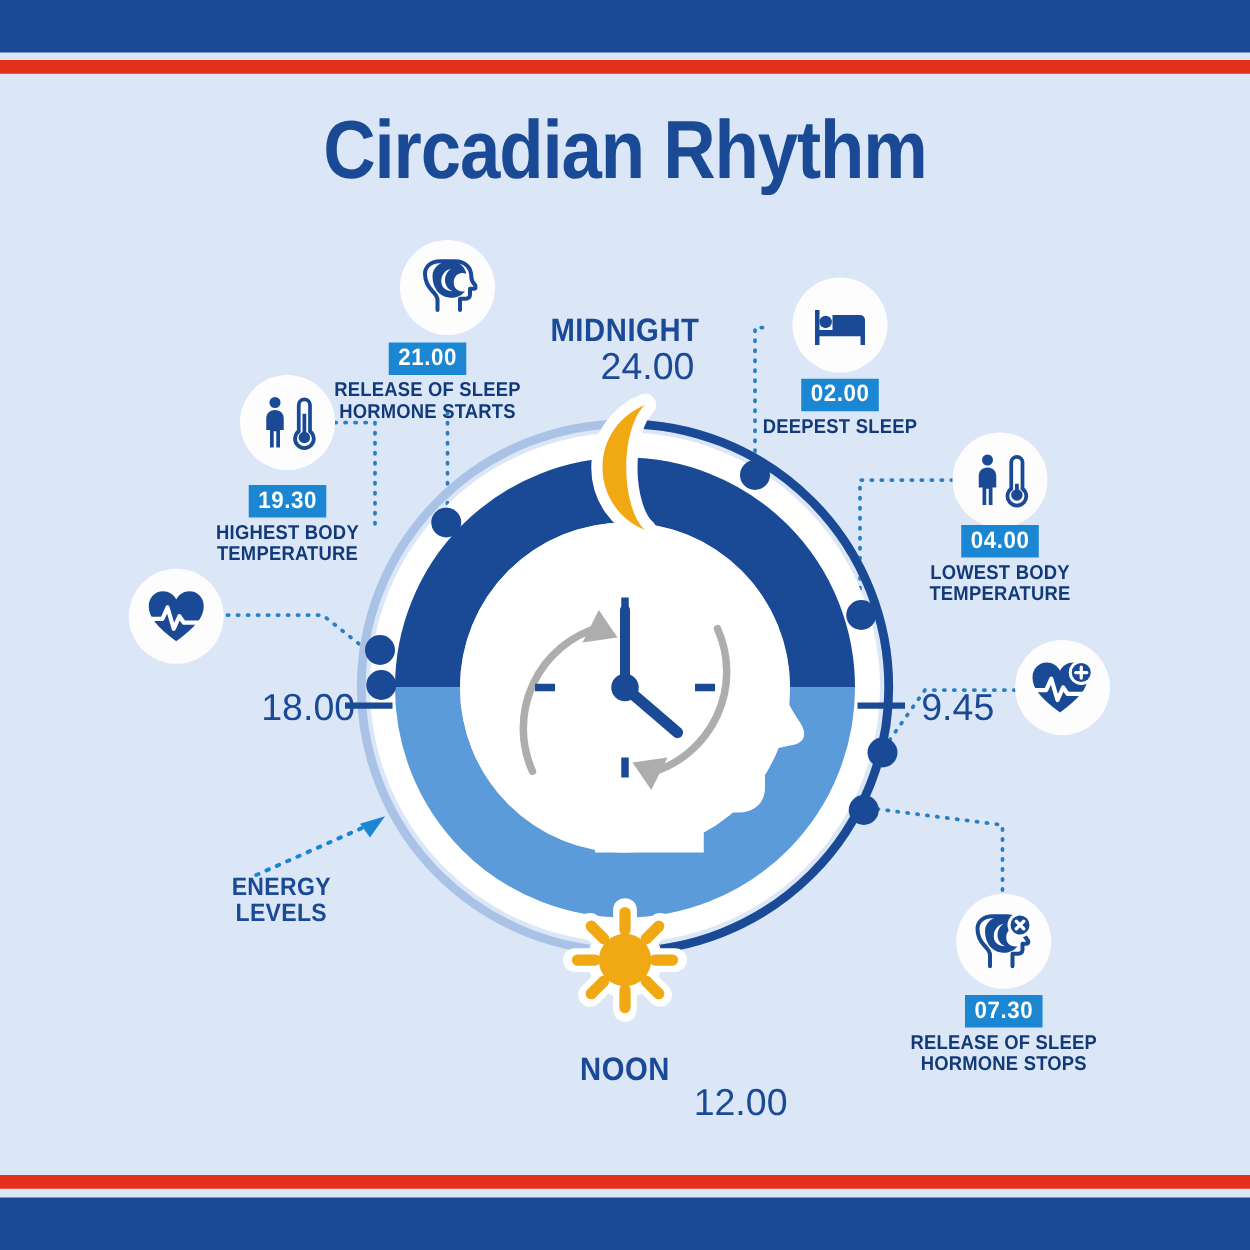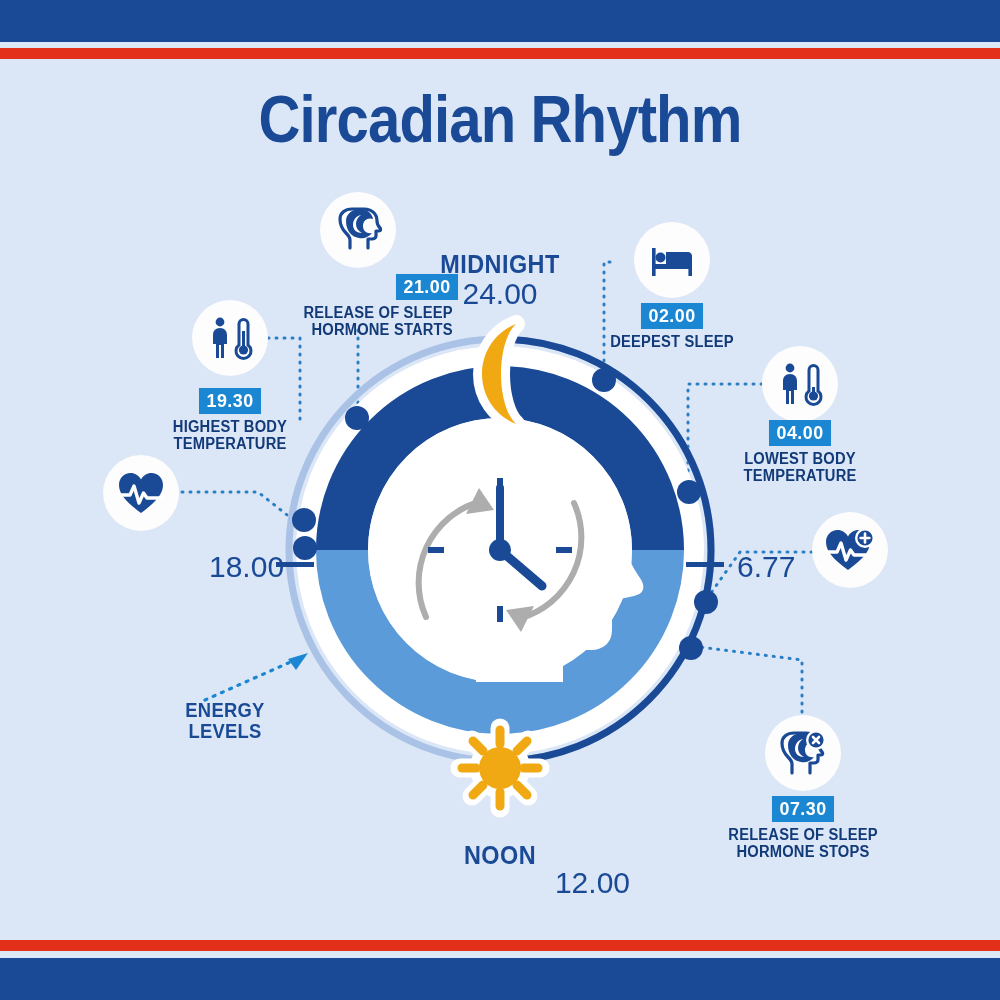--- a/index.html
+++ b/index.html
@@ -39,21 +39,21 @@
   .bigword{
     position:absolute;text-align:center;color:#1a4a96;
     font-weight:bold;font-size:26px;letter-spacing:.5px;
     transform:scaleX(.9);
   }
   .bigtime{
     position:absolute;text-align:center;color:#1a4a96;
     font-weight:normal;font-size:30px;
   }
   #midnight-word{left:370px;top:249px;width:260px;}
-  #midnight-time{left:370px;top:277px;width:260px;text-align:center;}
+  #midnight-time{left:388px;top:277px;width:260px;text-align:center;}
   #noon-word{left:370px;top:840px;width:260px;}
   #noon-time{left:370px;top:866px;width:260px;text-align:right;}
 
   .sidetime{
     position:absolute;color:#1a4a96;font-size:30px;font-weight:normal;
   }
   #time-18{left:209px;top:550px;}
   #time-06{left:737px;top:550px;}
   .tickdash{position:absolute;height:5px;background:#1a4a96;}
   #dash-18{left:276px;top:562px;width:38px;}
@@ -81,21 +81,21 @@
   
   #ic-2100{left:320px;top:192px;width:76px;height:76px;}
   #ic-1930{left:192px;top:300px;width:76px;height:76px;}
   #ic-1830{left:103px;top:455px;width:76px;height:76px;}
   #ic-0200{left:634px;top:222px;width:76px;height:76px;}
   #ic-0400{left:762px;top:346px;width:76px;height:76px;}
   #ic-0630{left:812px;top:512px;width:76px;height:76px;}
   #ic-0730{left:765px;top:715px;width:76px;height:76px;}
 
   
-  #tx-2100{left:280px;top:274px;width:180px;text-align:right;}
+  #tx-2100{left:252px;top:274px;width:180px;}
   #tx-1930{left:155px;top:388px;width:150px;}
   #tx-1830{left:62px;top:532px;width:158px;}
   #tx-0200{left:600px;top:303px;width:144px;}
   #tx-0400{left:726px;top:420px;width:148px;}
   #tx-0630{left:780px;top:593px;width:166px;}
   #tx-0730{left:718px;top:796px;width:170px;}
 
   
   #energy{position:absolute;left:160px;top:700px;width:130px;text-align:center;}
   #energy-title{
@@ -256,21 +256,21 @@
         <circle r="21" fill="#f0a913"></circle>
       </g>
     </svg>
   </div>
 
   <div class="bigword" id="midnight-word">MIDNIGHT</div>
   <div class="bigtime" id="midnight-time">24.00</div>
   <div class="bigword" id="noon-word">NOON</div>
   <div class="bigtime" id="noon-time">12.00</div>
   <div class="sidetime" id="time-18">18.00</div>
-  <div class="sidetime" id="time-06">6.77</div>
+  <div class="sidetime" id="time-06">9.45</div>
   <div class="tickdash" id="dash-18"></div>
   <div class="tickdash" id="dash-06"></div>
 
   <div class="cicon" id="ic-2100">
     <svg width="48" height="48" viewBox="0 0 48 48">
       <path d="M16 42 V34 C16 31 14 29 12 27 C8 23 6 18 6 13 C6 7 11 3 18 3 H30 C38 3 43 8 43 15
                C43 18 44 20 46 22 C47 23 47 25 45 25 H42 V30 C42 32 40 33 38 33 H34 V42" fill="none" stroke="#1a4a96" stroke-width="3.2" stroke-linejoin="round" stroke-linecap="round"></path>
       <path d="M12 15 C12 8 18 3 26 3 C33 3 38 7 39 13 C34 11 29 14 29 20 C29 25 33 28 38 27
                C35 31 30 33 25 32 C17 31 12 24 12 15 Z" fill="#1a4a96"></path>
       <path d="M27 9 C22 10 19 14 19 19 C19 24 23 27 28 27 C24 25 22 22 22 18 C22 14 24 11 27 9 Z" fill="#ffffff"></path>

